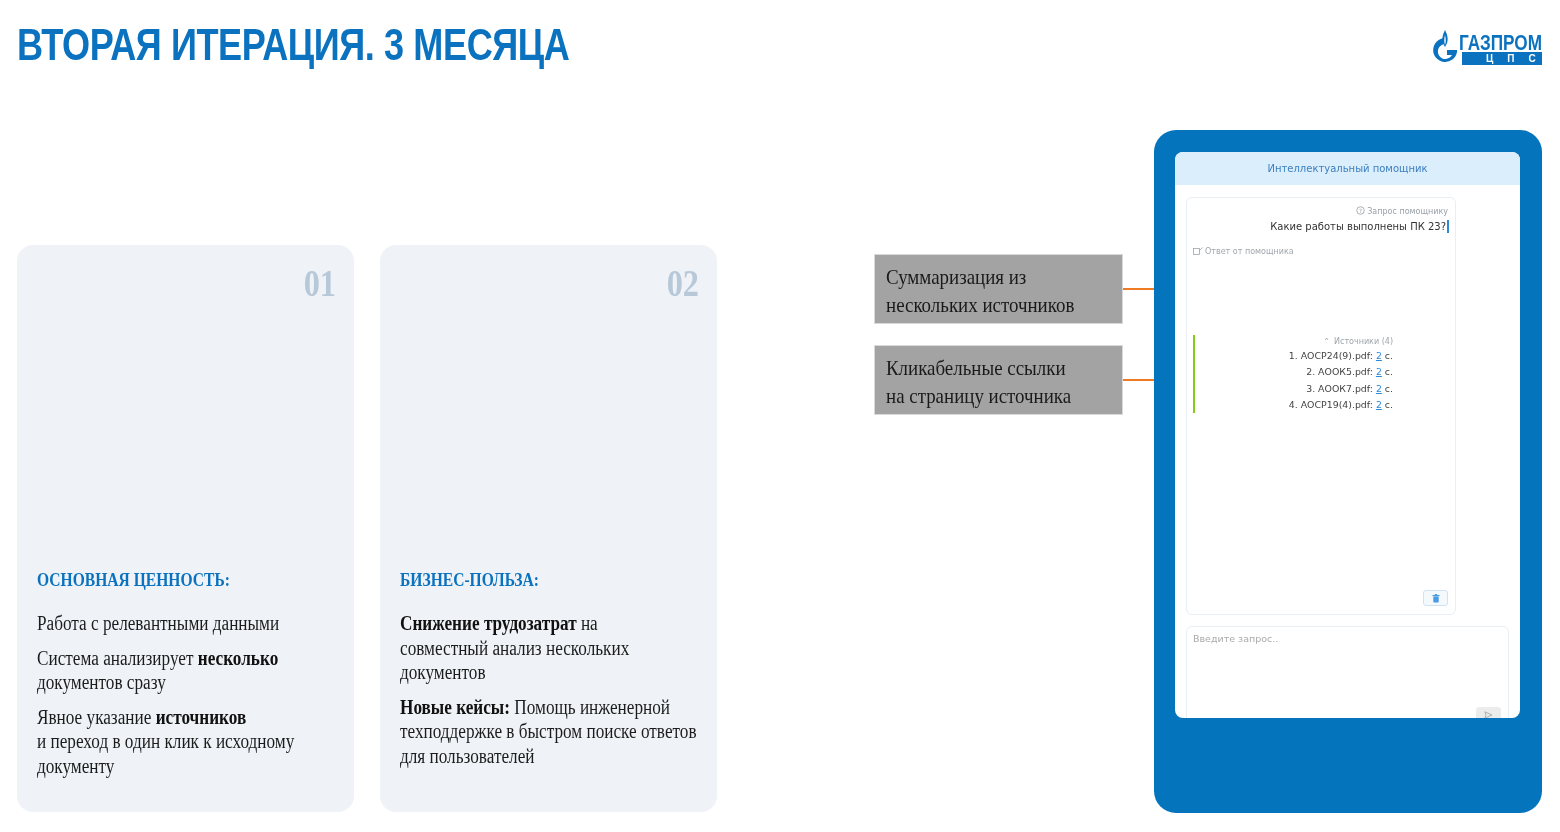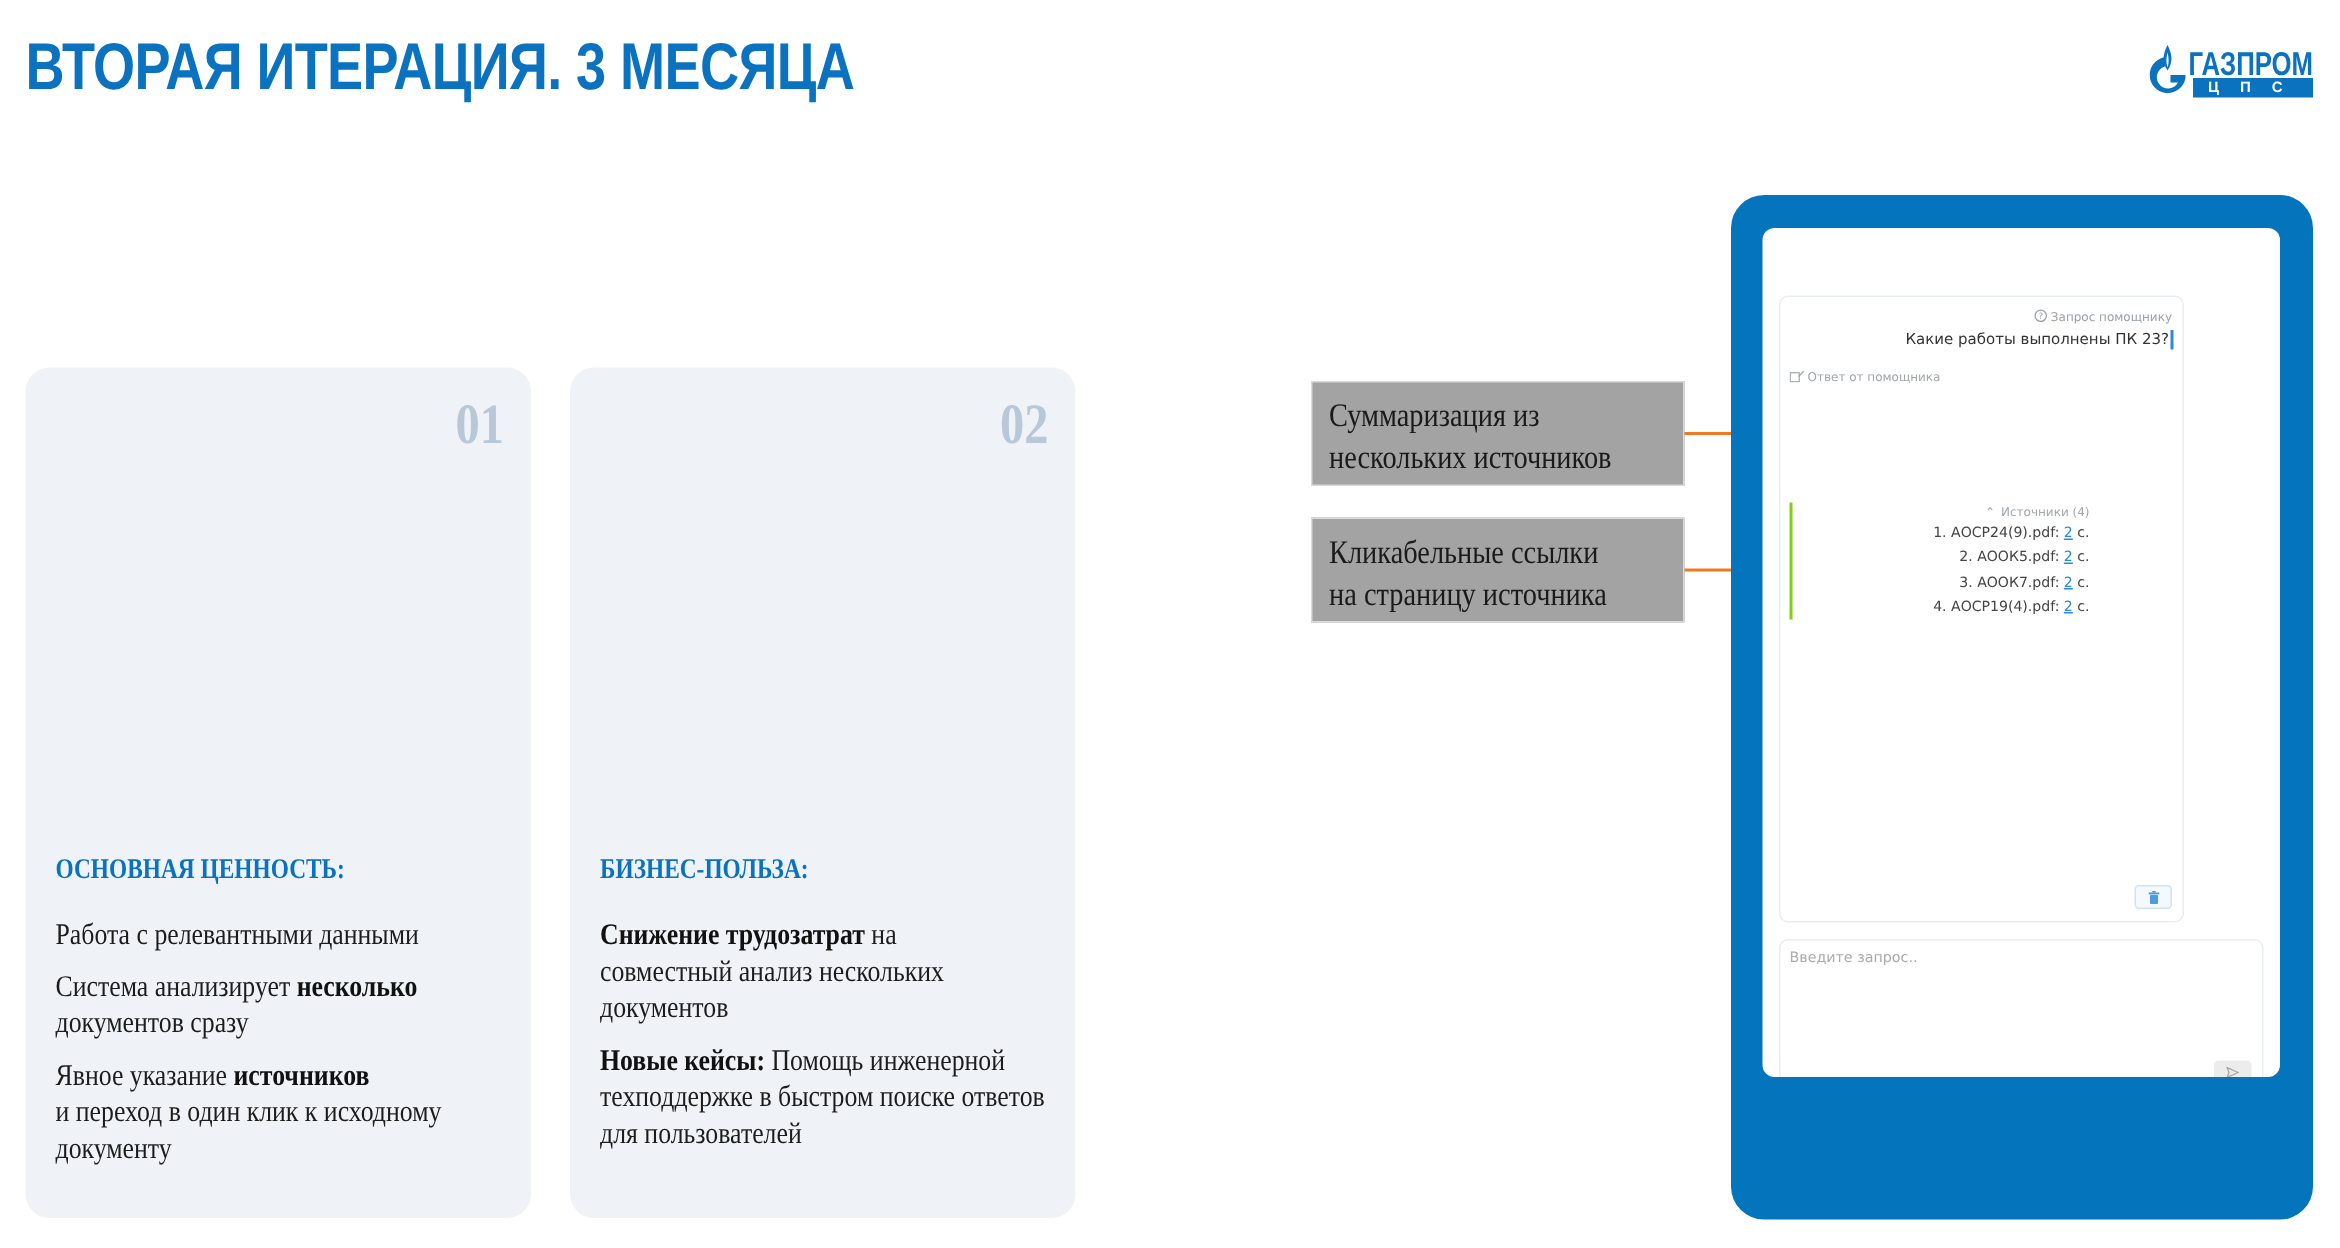--- a/index.html
+++ b/index.html
@@ -13,21 +13,21 @@
       transform: scaleX(0.82); transform-origin: left center; white-space: nowrap;
     }
 
     .logo { position: absolute; left: 1428px; top: 30px; width: 116px; height: 40px; }
     .logo-word {
       position: absolute; left: 31px; top: 0px; font-weight: 700; font-size: 22px; color: #0a72be;
       transform: scaleX(0.78); transform-origin: left top; letter-spacing: 0px; white-space: nowrap;
     }
     .logo-sub {
       position: absolute; left: 34px; top: 22px; width: 80px; height: 13px; background: #0a72be;
-      color: #fff; font-size: 10px; font-weight: 700; letter-spacing: 14px; line-height: 13px; padding-left: 10px;
+      color: #fff; font-size: 10px; font-weight: 700; letter-spacing: 14px; line-height: 13px; padding-left: 24px;
     }
 
     .card {
       position: absolute; top: 245px; height: 567px; background: #eff3f7; border-radius: 16px; font-family: Liberation Serif, serif;
     }
     .card-1 { left: 17px; width: 337px; }
     .card-2 { left: 380px; width: 337px; }
     .card-num {
       position: absolute; right: 18px; top: 16px; font-size: 38px; font-weight: 700; color: #b7c8d8;
       transform: scaleX(0.85); transform-origin: right top;
@@ -147,20 +147,21 @@
   <span>Суммаризация из</span><br><span>нескольких источников</span>
 </div>
 <div class="arrow arrow-1"></div>
 <div class="callout callout-2">
   <span>Кликабельные ссылки</span><br><span>на страницу источника</span>
 </div>
 <div class="arrow arrow-2"></div>
 
 <div class="device">
   <div class="screen">
+    <div class="screen-header">Интеллектуальный помощник</div>
 
     <div class="chat-area">
       <div class="q-label">
         <svg width="9" height="9" viewBox="0 0 10 10" style="vertical-align:-1px;margin-right:2px">
           <circle cx="5" cy="5" r="4.2" fill="none" stroke="#9aa0a6" stroke-width="0.9"></circle>
           <text x="5" y="7.4" font-size="6.5" text-anchor="middle" fill="#9aa0a6" font-family="DejaVu Sans, sans-serif">?</text>
         </svg><span>Запрос помощнику</span>
       </div>
       <div class="q-text">Какие работы выполнены ПК 23?</div>
 

